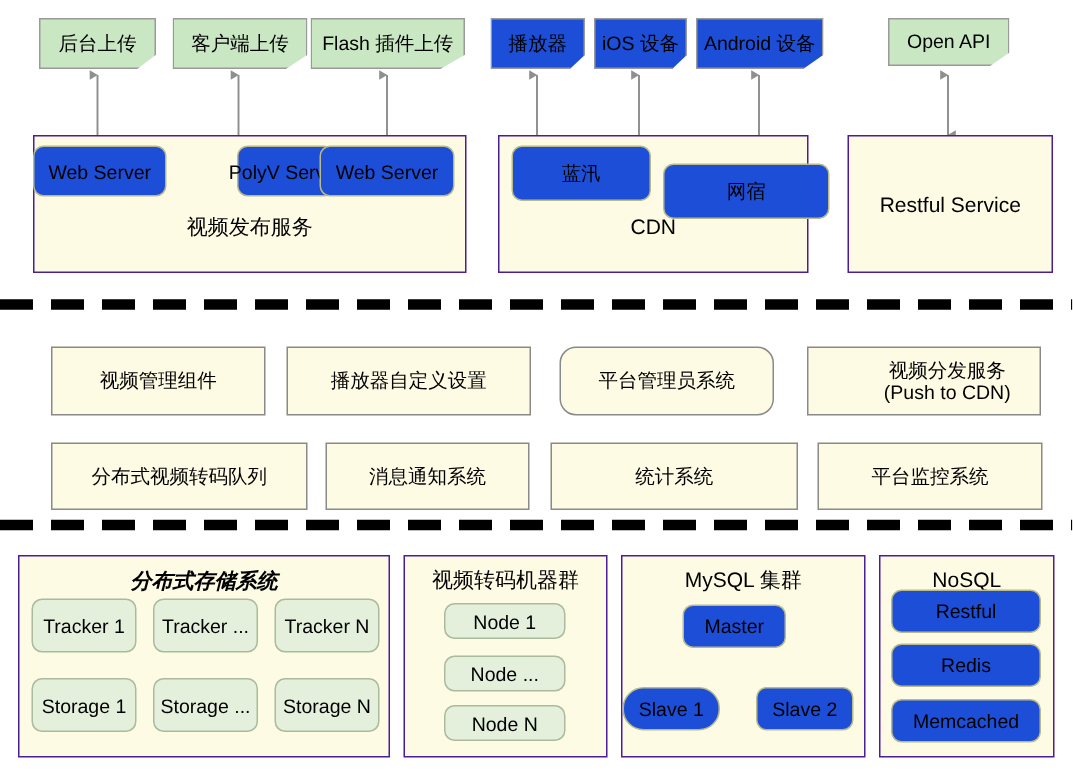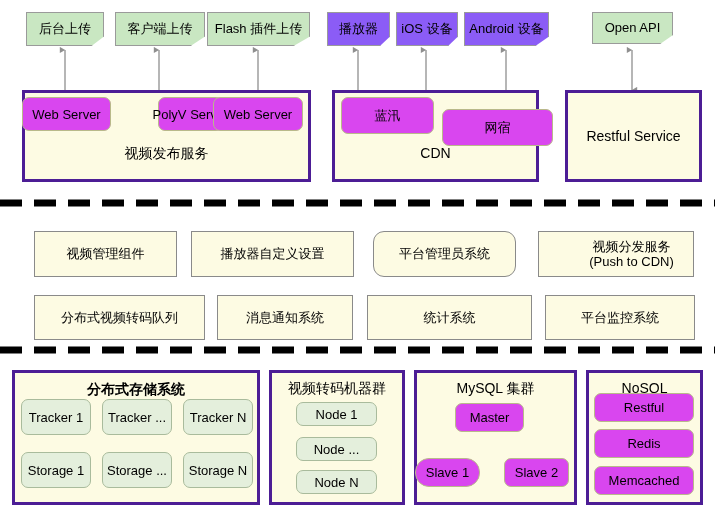--- a/index.html
+++ b/index.html
@@ -25,48 +25,48 @@
     font-size:13px;
     color:#000;
     border:1px solid #9a9a9a;
     background:#c9e7c2;
     -webkit-clip-path:polygon(0 0,100% 0,100% 72%,84% 100%,0 100%);
     clip-path:polygon(0 0,100% 0,100% 72%,84% 100%,0 100%);
     text-align:center;
     line-height:1.05;
     white-space:nowrap;
   }
-  .note.gray{background:#8b5cf6;}
+  .note.gray{background:#1d4ed8;}
 
   
   .panel{
     position:absolute;
     box-sizing:border-box;
     background:#fdfbe3;
-    border:3px solid #4c1d95;
+    border:1px solid #4c1d95;
   }
   .panel-title{
     position:absolute;
     left:0;right:0;
     text-align:center;
     font-size:14px;
     color:#000;
     white-space:nowrap;
   }
 
   
   .rbox{
     position:absolute;
     box-sizing:border-box;
     display:flex;
     align-items:center;
     justify-content:center;
     border:1px solid #b9b98a;
     border-radius:7px;
-    background:#d946ef;
+    background:#1d4ed8;
     font-size:13px;
     color:#000;
     white-space:nowrap;
   }
   .rbox.green{
     background:#e4efdc;
     border-color:#a9bb9c;
   }
 
   
@@ -161,21 +161,21 @@
     <span style="white-space:pre-line;margin-left:31px;">视频分发服务
 (Push to CDN)</span>
   </div>
 
   <div class="fbox" style="left:34px;  top:295px; width:171px; height:45px;">分布式视频转码队列</div>
   <div class="fbox" style="left:217px; top:295px; width:136px; height:45px;">消息通知系统</div>
   <div class="fbox" style="left:367px; top:295px; width:165px; height:45px;">统计系统</div>
   <div class="fbox" style="left:545px; top:295px; width:150px; height:45px;">平台监控系统</div>
 
   <div class="panel" style="left:12px; top:370px; width:248px; height:135px;">
-    <div class="panel-title" style="top:8px;font-weight:bold;">分布式存储系统</div>
+    <div class="panel-title" style="top:8px;font-weight:bold;font-style:italic;">分布式存储系统</div>
   </div>
   <div class="rbox green" style="left:21px; top:399px; width:70px; height:36px;">Tracker 1</div>
   <div class="rbox green" style="left:102px; top:399px; width:70px; height:36px;">Tracker ...</div>
   <div class="rbox green" style="left:183px; top:399px; width:70px; height:36px;">Tracker N</div>
   <div class="rbox green" style="left:21px; top:452px; width:70px; height:36px;">Storage 1</div>
   <div class="rbox green" style="left:102px; top:452px; width:70px; height:36px;">Storage ...</div>
   <div class="rbox green" style="left:183px; top:452px; width:70px; height:36px;">Storage N</div>
 
   <div class="panel" style="left:269px; top:370px; width:136px; height:135px;">
     <div class="panel-title" style="top:7px;">视频转码机器群</div>

